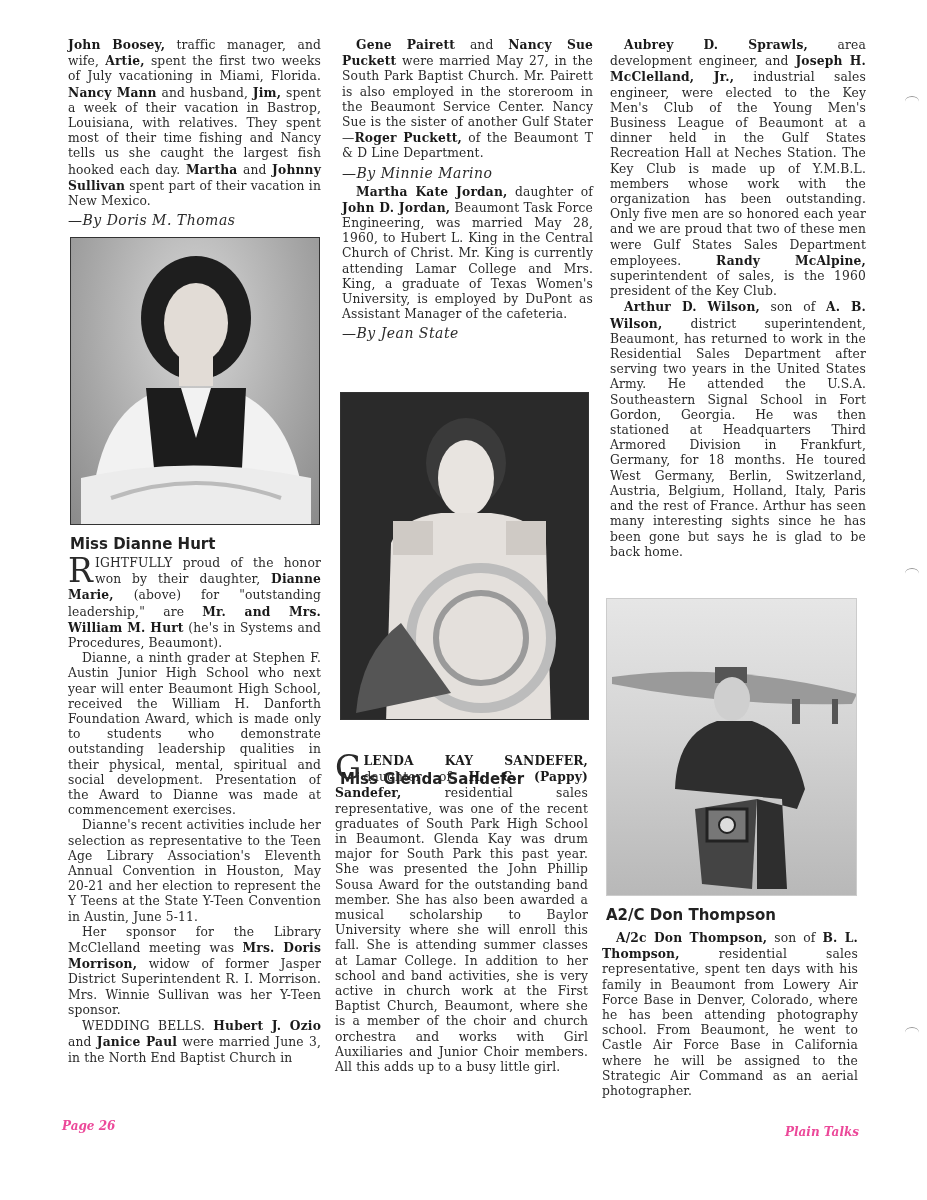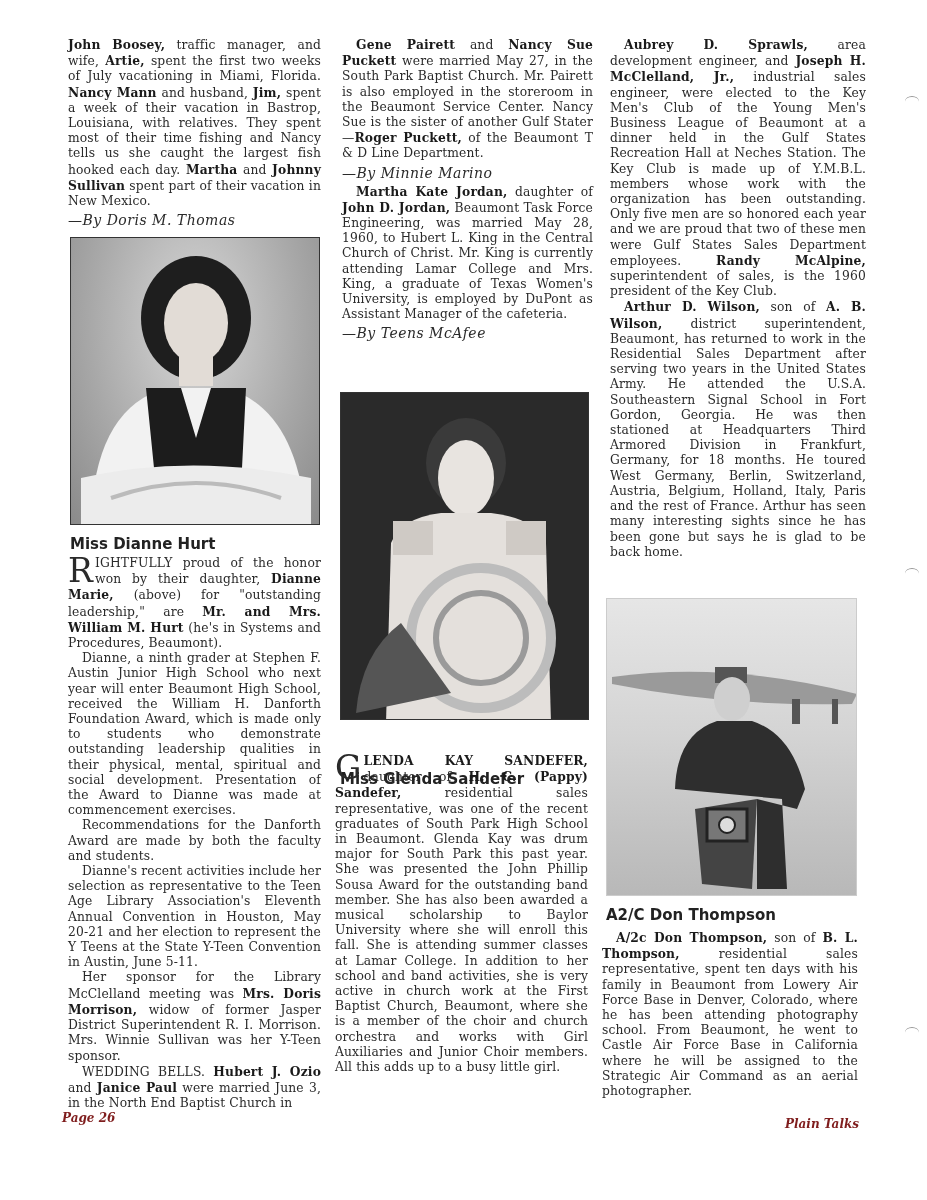--- a/index.html
+++ b/index.html
@@ -8,21 +8,21 @@
       font-family: "DejaVu Serif", "Liberation Serif", serif; color: #2a2a2a;
     }
     .col { position: absolute; font-size: 12.3px; line-height: 15.2px; text-align: justify; letter-spacing: 0.15px; }
     .col p { margin: 0; text-indent: 14px; }
     .col p.noindent { text-indent: 0; }
     .col b { font-weight: bold; color: #1a1a1a; }
     .byline { font-style: italic; font-size: 14px; line-height: 18px; margin: 2px 0 2px 0; letter-spacing: 0.5px; }
     .photo { position: absolute; overflow: hidden; border: 1px solid #333; }
     .caption { position: absolute; font-family: "DejaVu Sans", "Liberation Sans", sans-serif; font-weight: bold; font-size: 15px; text-align: left; color: #222; }
     .dropcap { float: left; font-size: 33px; line-height: 26px; margin: 2px 2px -4px 0; font-family: "DejaVu Serif", serif; }
-    .footer { position: absolute; font-family: "DejaVu Serif", serif; font-weight: bold; font-style: italic; font-size: 12px; color: #7f1d1d; }
+    .footer { position: absolute; font-family: "DejaVu Serif", serif; font-weight: bold; font-style: italic; font-size: 12px; color: #ec4899; margin-top: 8px; }
     .margin-mark { position: absolute; width: 14px; height: 10px; border-top: 1.5px solid #999; border-radius: 50% 50% 0 0; }
   </style>
 </head>
 <body>
 
 <div class="col" style="left:68px; top:37px; width:253px;">
   <p class="noindent">
     <b>John Boosey,</b><span> traffic manager, and wife, </span><b>Artie,</b><span> spent the first two weeks of July vacationing in Miami, Florida. </span><b>Nancy Mann</b><span> and husband, </span><b>Jim,</b><span> spent a week of their vacation in Bastrop, Louisiana, with relatives. They spent most of their time fishing and Nancy tells us she caught the largest fish hooked each day. </span><b>Martha</b><span> and </span><b>Johnny Sullivan</b><span> spent part of their vacation in New Mexico.</span>
   </p>
   <div class="byline">—By Doris M. Thomas</div>
@@ -39,39 +39,38 @@
     <path d="M40 260 Q125 230 210 260" stroke="#bbb" stroke-width="4" fill="none"></path>
   </svg>
 </div>
 <div class="caption" style="left:70px; top:535px; width:248px;">Miss Dianne Hurt</div>
 
 <div class="col" style="left:68px; top:556px; width:253px;">
   <p class="noindent">
     <span class="dropcap">R</span><span>IGHTFULLY proud of the honor won by their daughter, </span><b>Dianne Marie,</b><span> (above) for "outstanding leadership," are </span><b>Mr. and Mrs. William M. Hurt</b><span> (he's in Systems and Procedures, Beaumont).</span>
   </p>
   <p>Dianne, a ninth grader at Stephen F. Austin Junior High School who next year will enter Beaumont High School, received the William H. Danforth Foundation Award, which is made only to students who demonstrate outstanding leadership qualities in their physical, mental, spiritual and social development. Presentation of the Award to Dianne was made at commencement exercises.</p>
-  <p>Recommendations for the Danforth Award are made by both the faculty and students.</p>
   <p>Dianne's recent activities include her selection as representative to the Teen Age Library Association's Eleventh Annual Convention in Houston, May 20-21 and her election to represent the Y Teens at the State Y-Teen Convention in Austin, June 5-11.</p>
   <p>
     <span>Her sponsor for the Library McClelland meeting was </span><b>Mrs. Doris Morrison,</b><span> widow of former Jasper District Superintendent R. I. Morrison. Mrs. Winnie Sullivan was her Y-Teen sponsor.</span>
   </p>
   <p>
     <span>WEDDING BELLS. </span><b>Hubert J. Ozio</b><span> and </span><b>Janice Paul</b><span> were married June 3, in the North End Baptist Church in</span>
   </p>
 </div>
 
 <div class="col" style="left:342px; top:37px; width:251px;">
   <p>
     <b>Gene Pairett</b><span> and </span><b>Nancy Sue Puckett</b><span> were married May 27, in the South Park Baptist Church. Mr. Pairett is also employed in the storeroom in the Beaumont Service Center. Nancy Sue is the sister of another Gulf Stater—</span><b>Roger Puckett,</b><span> of the Beaumont T &amp; D Line Department.</span>
   </p>
   <div class="byline">—By Minnie Marino</div>
   <p>
     <b>Martha Kate Jordan,</b><span> daughter of </span><b>John D. Jordan,</b><span> Beaumont Task Force Engineering, was married May 28, 1960, to Hubert L. King in the Central Church of Christ. Mr. King is currently attending Lamar College and Mrs. King, a graduate of Texas Women's University, is employed by DuPont as Assistant Manager of the cafeteria.</span>
   </p>
-  <div class="byline">—By Teens McAfee</div>
+  <div class="byline">—By Jean State</div>
 </div>
 
 <div class="photo" style="left:340px; top:392px; width:247px; height:326px; background:#2a2a2a;">
   <svg width="247" height="326" viewBox="0 0 247 326">
     <ellipse cx="125" cy="70" rx="40" ry="45" fill="#3a3a3a"></ellipse>
     <ellipse cx="125" cy="85" rx="28" ry="38" fill="#e8e4e0"></ellipse>
     <path d="M45 330 L50 150 Q60 125 100 120 L150 120 Q195 125 205 150 L210 330 Z" fill="#e4e0dc"></path>
     <rect x="52" y="128" width="40" height="34" fill="#cfcac5"></rect>
     <rect x="165" y="128" width="40" height="34" fill="#cfcac5"></rect>
     <circle cx="140" cy="245" r="70" fill="none" stroke="#bcbcbc" stroke-width="10"></circle>

